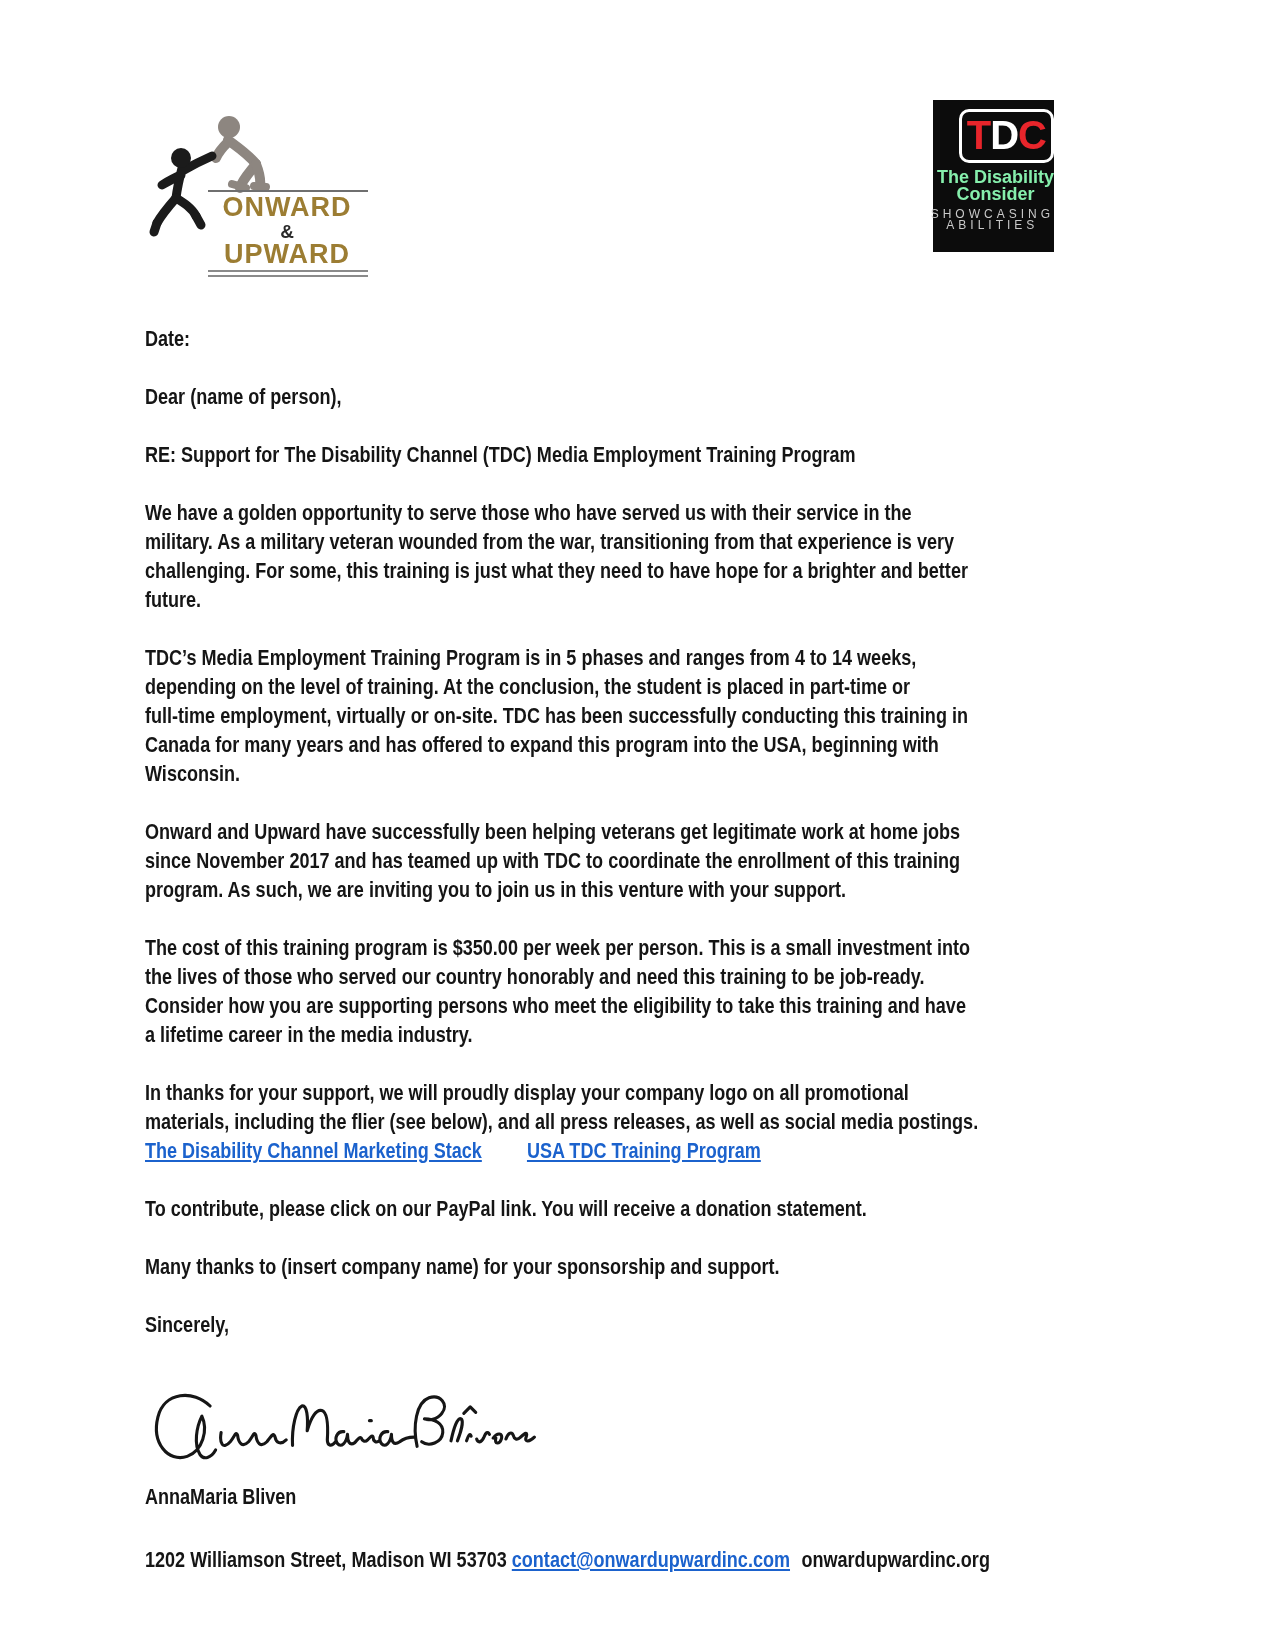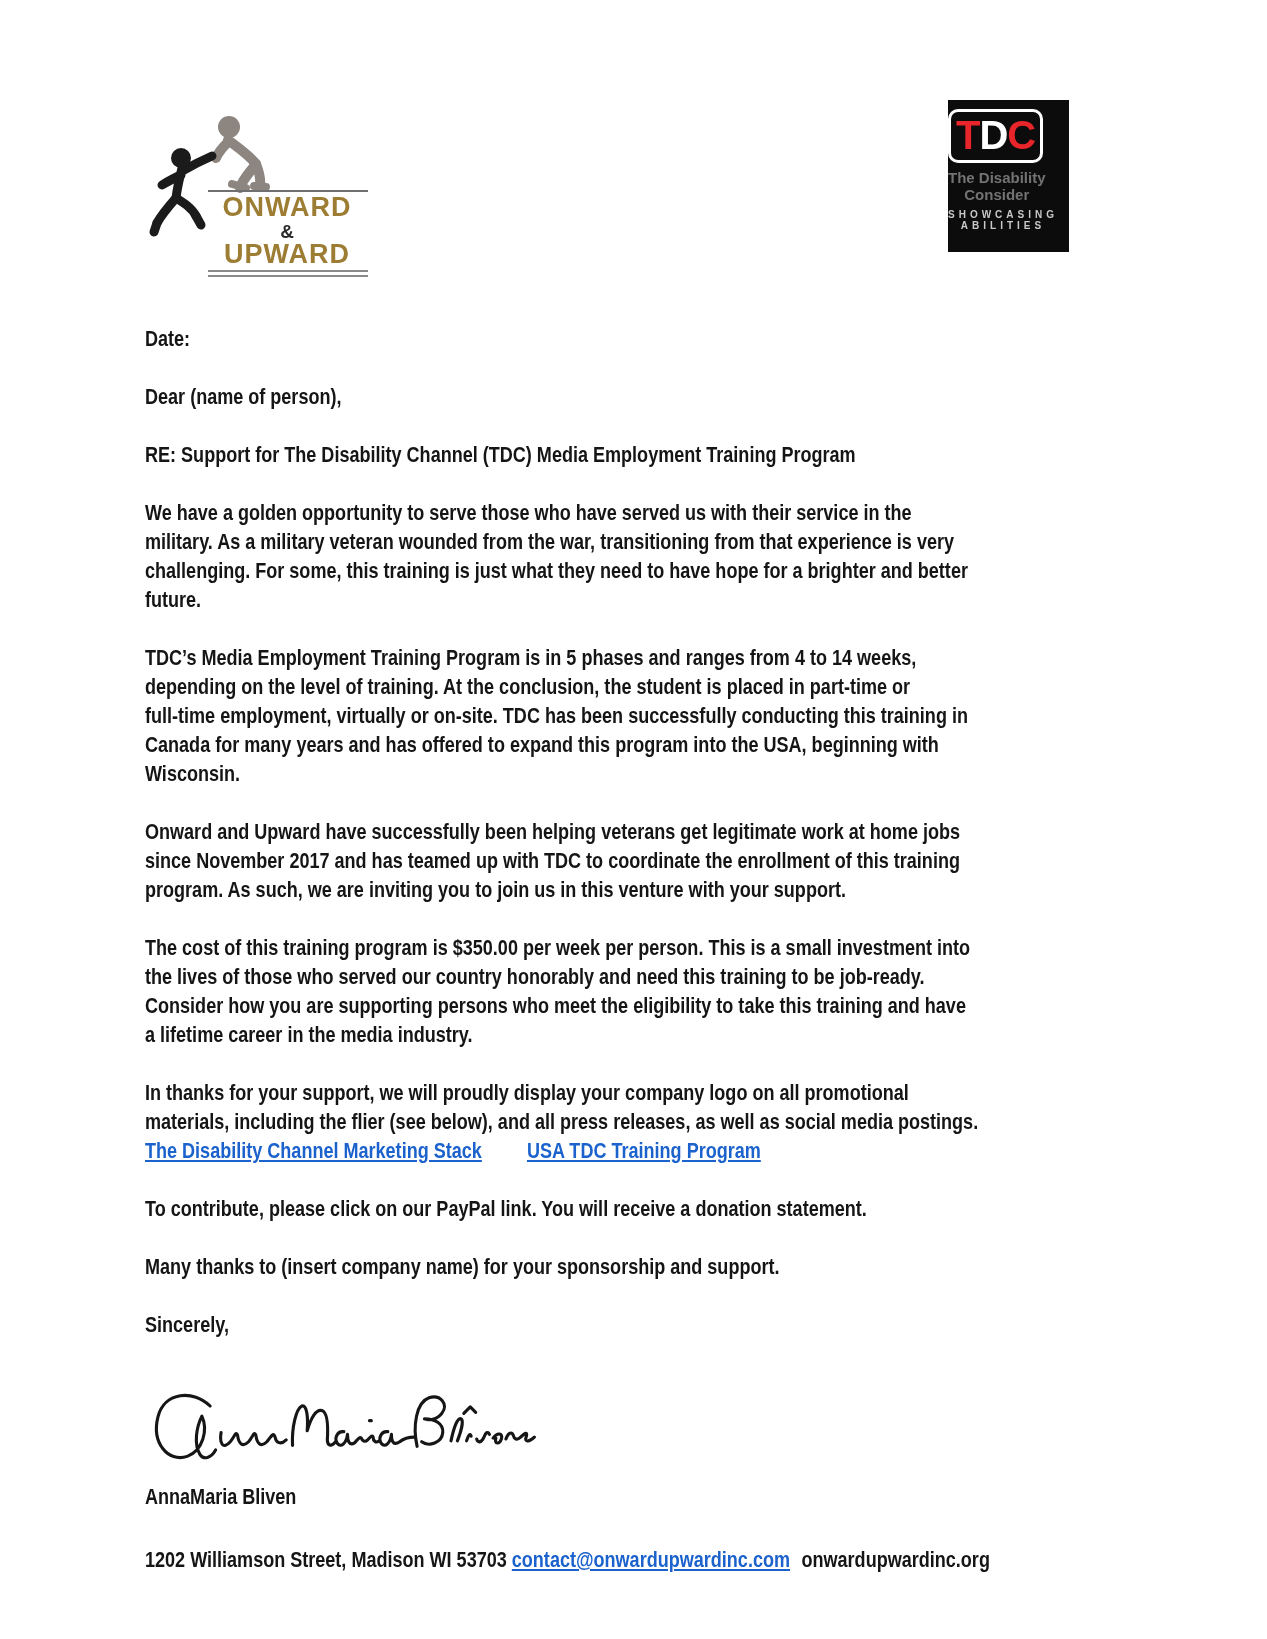--- a/index.html
+++ b/index.html
@@ -13,31 +13,31 @@
     font-family:"Liberation Sans", sans-serif;
     color:#151515;
   }
 
   
   .ou-logo{position:absolute;left:148px;top:96px;width:222px;height:182px;}
 
   
   .tdc-logo{
     position:absolute;left:933px;top:100px;width:121px;height:152px;
-    background:#0c0c0c;display:flex;flex-direction:column;align-items:flex-start;margin-left:15px;
+    background:#0c0c0c;display:flex;flex-direction:column;align-items:flex-end;
   }
   .tdc-box{
     margin-top:9px;border:3px solid #ffffff;border-radius:10px;
     padding:0 5px 2px 5px;line-height:46px;
     font-weight:bold;font-size:40px;letter-spacing:-1px;white-space:nowrap;
   }
   .tdc-letter-red{color:#e8252b;}
   .tdc-letter-white{color:#ffffff;}
-  .tdc-name{margin-top:6px;color:#737373;font-weight:bold;font-size:15px;line-height:17px;text-align:center;}
-  .tdc-tagline{margin-top:6px;color:#c9c9c9;font-size:10px;line-height:11px;letter-spacing:4px;text-align:center;font-weight:bold;}
+  .tdc-name{margin-top:6px;color:#86efac;font-weight:bold;font-size:18px;line-height:17px;text-align:center;}
+  .tdc-tagline{margin-top:6px;color:#c9c9c9;font-size:12px;line-height:11px;letter-spacing:4px;text-align:center;font-weight:normal;}
 
   
   .letter-block{
     position:absolute;left:145px;top:324px;width:1170px;
     transform:scaleX(0.82);transform-origin:0 0;
     font-size:22px;font-weight:bold;line-height:29px;color:#151515;
   }
   .letter-block p{margin:0 0 29px 0;white-space:pre;}
   a.doc-link{color:#1b62cd;text-decoration:underline;cursor:pointer;}
   .link-gap{margin-left:55px;}

